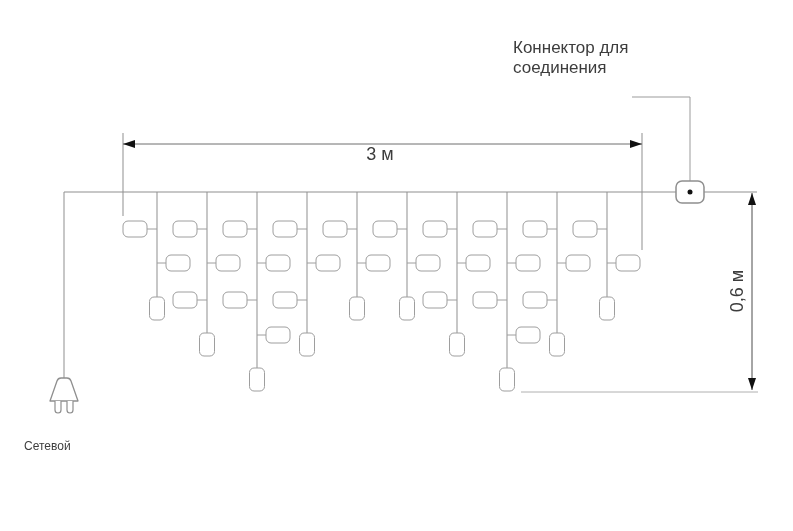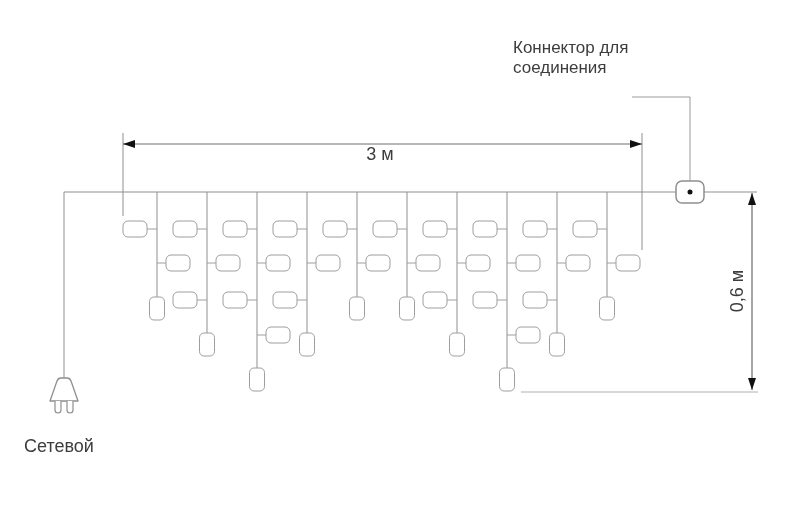--- a/index.html
+++ b/index.html
@@ -4,21 +4,21 @@
 <style>
   html,body{margin:0;padding:0;background:#fff;}
   .canvas{
     position:relative;width:793px;height:531px;background:#ffffff;
     font-family:"Liberation Sans", sans-serif;overflow:hidden;
   }
   .canvas svg{position:absolute;left:0;top:0;}
   .label{position:absolute;color:#3d3d3d;}
   .label div{white-space:nowrap;}
   .connector-label{left:513px;top:38px;font-size:17px;line-height:20px;}
-  .power-label{left:24px;top:434px;font-size:18px;line-height:24px;}
+  .power-label{left:24px;top:434px;font-size:12px;line-height:24px;}
   .dim-length-label{left:345px;top:116px;width:70px;text-align:center;font-size:18px;margin-top:28px;}
   .dim-height-label{
     left:706px;top:281px;width:62px;height:20px;text-align:center;font-size:18px;
     transform:rotate(-90deg);
   }
 </style>
 </head>
 <body>
 
 <div class="canvas">

